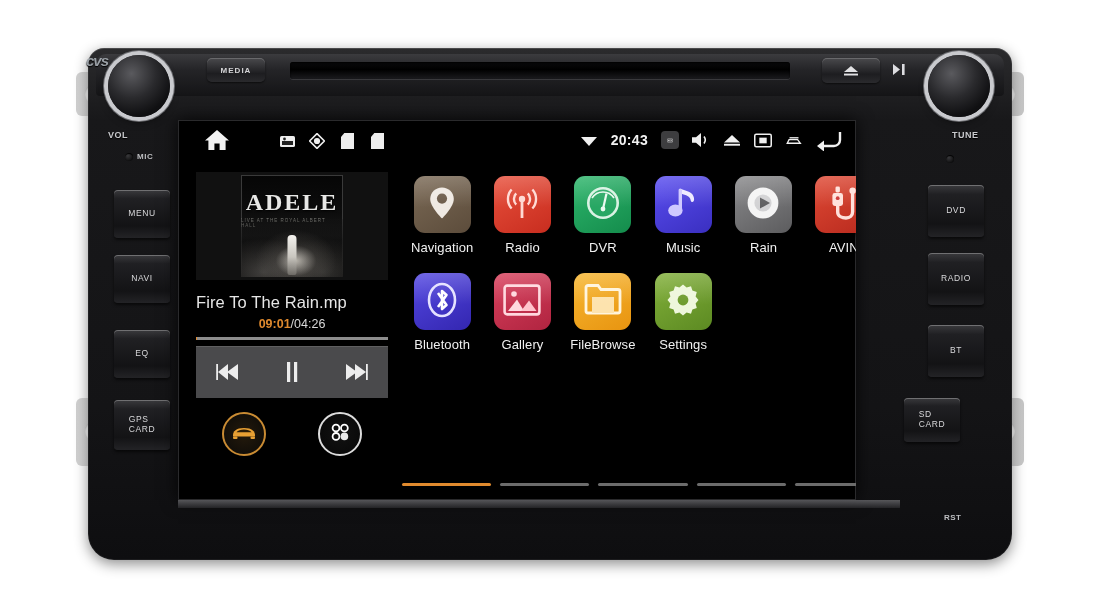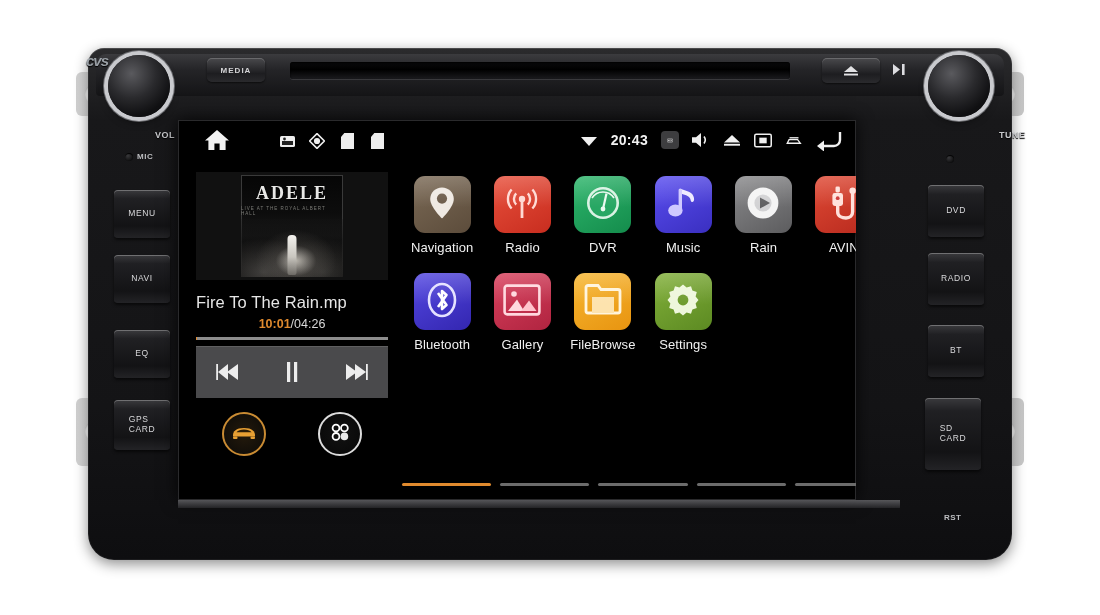--- a/index.html
+++ b/index.html
@@ -78,21 +78,20 @@
     position:absolute; width:62px; height:62px; border-radius:50%;
     background:
       radial-gradient(circle at 38% 30%, #5a5a5e 0%, #2a2a2d 42%, #101012 72%, #0a0a0c 100%);
     box-shadow: 0 0 0 4px #c9cace, 0 0 0 5px #6a6b6f, 0 4px 8px rgba(0,0,0,.6);
   }
   .knob.left { left: 108px; top: 55px; }
   .knob.right { left: 928px; top: 55px; }
   .knob-label {
     position:absolute; color:#c8c9cc; font-size:9px; font-weight:bold; letter-spacing:.5px;
     text-shadow:0 1px 1px #000;
-    margin-left:47px;
   }
 
   
   .side-btn {
     position:absolute; width:56px; border-radius:4px;
     background: linear-gradient(180deg,#3a3a3d 0%,#202023 18%,#131315 75%,#232326 100%);
     box-shadow: inset 0 1px 0 rgba(255,255,255,.28), 0 2px 3px rgba(0,0,0,.6);
     color:#d8d8da; font-size:8.5px; font-weight:normal; letter-spacing:.6px;
     display:flex; align-items:center; justify-content:center; text-align:left;
     line-height:1.15;
@@ -129,21 +128,21 @@
     width:192px; height:108px; display:flex; align-items:center; justify-content:center;
     background:#111;
   }
   .album-art {
     width:102px; height:102px; position:relative; overflow:hidden;
     background: linear-gradient(180deg,#060606 0%,#0d0d0d 38%,#1a1a1a 60%,#070707 100%);
     box-shadow: inset 0 0 0 1px #3a3a3a;
     display:flex; flex-direction:column; align-items:center;
   }
   .album-title {
-    margin-top:8px; color:#e8e8e6; font-size:18px; font-weight:bold;
+    margin-top:14px; color:#e8e8e6; font-size:24px; font-weight:bold;
     letter-spacing:2px; font-family:"Liberation Serif", serif;
     text-shadow:0 1px 2px #000;
   }
   .album-sub { color:#7d7d78; font-size:4.5px; letter-spacing:1px; margin-top:2px; }
   .album-photo {
     position:absolute; bottom:0; left:0; right:0; height:58px;
     background:
       radial-gradient(ellipse at 54% 72%, rgba(230,225,215,.75) 0%, rgba(120,115,108,.25) 26%, rgba(0,0,0,0) 52%),
       radial-gradient(ellipse at 22% 92%, rgba(150,145,140,.4) 0%, rgba(0,0,0,0) 45%),
       radial-gradient(ellipse at 80% 92%, rgba(130,126,120,.35) 0%, rgba(0,0,0,0) 45%),
@@ -273,21 +272,21 @@
 
   <div class="side-btn" style="left:114px; top:190px;  height:48px;">MENU</div>
   <div class="side-btn" style="left:114px; top:255px;  height:48px;">NAVI</div>
   <div class="side-btn" style="left:114px; top:330px;  height:48px;">EQ</div>
   <div class="side-btn" style="left:114px; top:400px;  height:50px; white-space:pre-line;">GPS
 CARD</div>
 
   <div class="side-btn" style="left:928px; top:185px; height:52px;">DVD</div>
   <div class="side-btn" style="left:928px; top:253px; height:52px;">RADIO</div>
   <div class="side-btn" style="left:928px; top:325px; height:52px;">BT</div>
-  <div class="side-btn" style="left:925px; top:398px; height:72px; white-space:pre-line;">SD
+  <div class="side-btn" style="left:904px; top:398px; height:44px; white-space:pre-line;">SD
 CARD</div>
   <div class="tiny-label" style="left:944px; top:513px;text-align:center;">RST</div>
 
   <div id="screen">
 
     <div class="statusbar">
 
       <div class="sb-home">
         <svg width="26" height="24" viewBox="0 0 26 24">
           <path d="M13 2 L25 12.5 L21.6 12.5 L21.6 22 L15.6 22 L15.6 15.5 L10.4 15.5 L10.4 22 L4.4 22 L4.4 12.5 L1 12.5 Z" fill="#f2f2f2"></path>
@@ -374,21 +373,21 @@
           <div class="album-sub">LIVE AT THE ROYAL ALBERT HALL</div>
           <div class="album-photo">
             <div class="album-figure"></div>
           </div>
         </div>
       </div>
 
       <div class="track-name">Fire To The Rain.mp</div>
 
       <div class="track-time">
-        <span class="cur">10:01</span><span class="tot">/</span><span class="tot">04:26</span>
+        <span class="cur">09:01</span><span class="tot">/</span><span class="tot">04:26</span>
       </div>
 
       <div class="progress-rail">
         <div class="fill" style="width: 0.4%;"></div>
       </div>
 
       <div class="transport">
         <div class="tbtn">
           <svg width="26" height="20" viewBox="0 0 26 20">
               <polygon points="12,10 23,2 23,18" fill="#ededed"></polygon>

